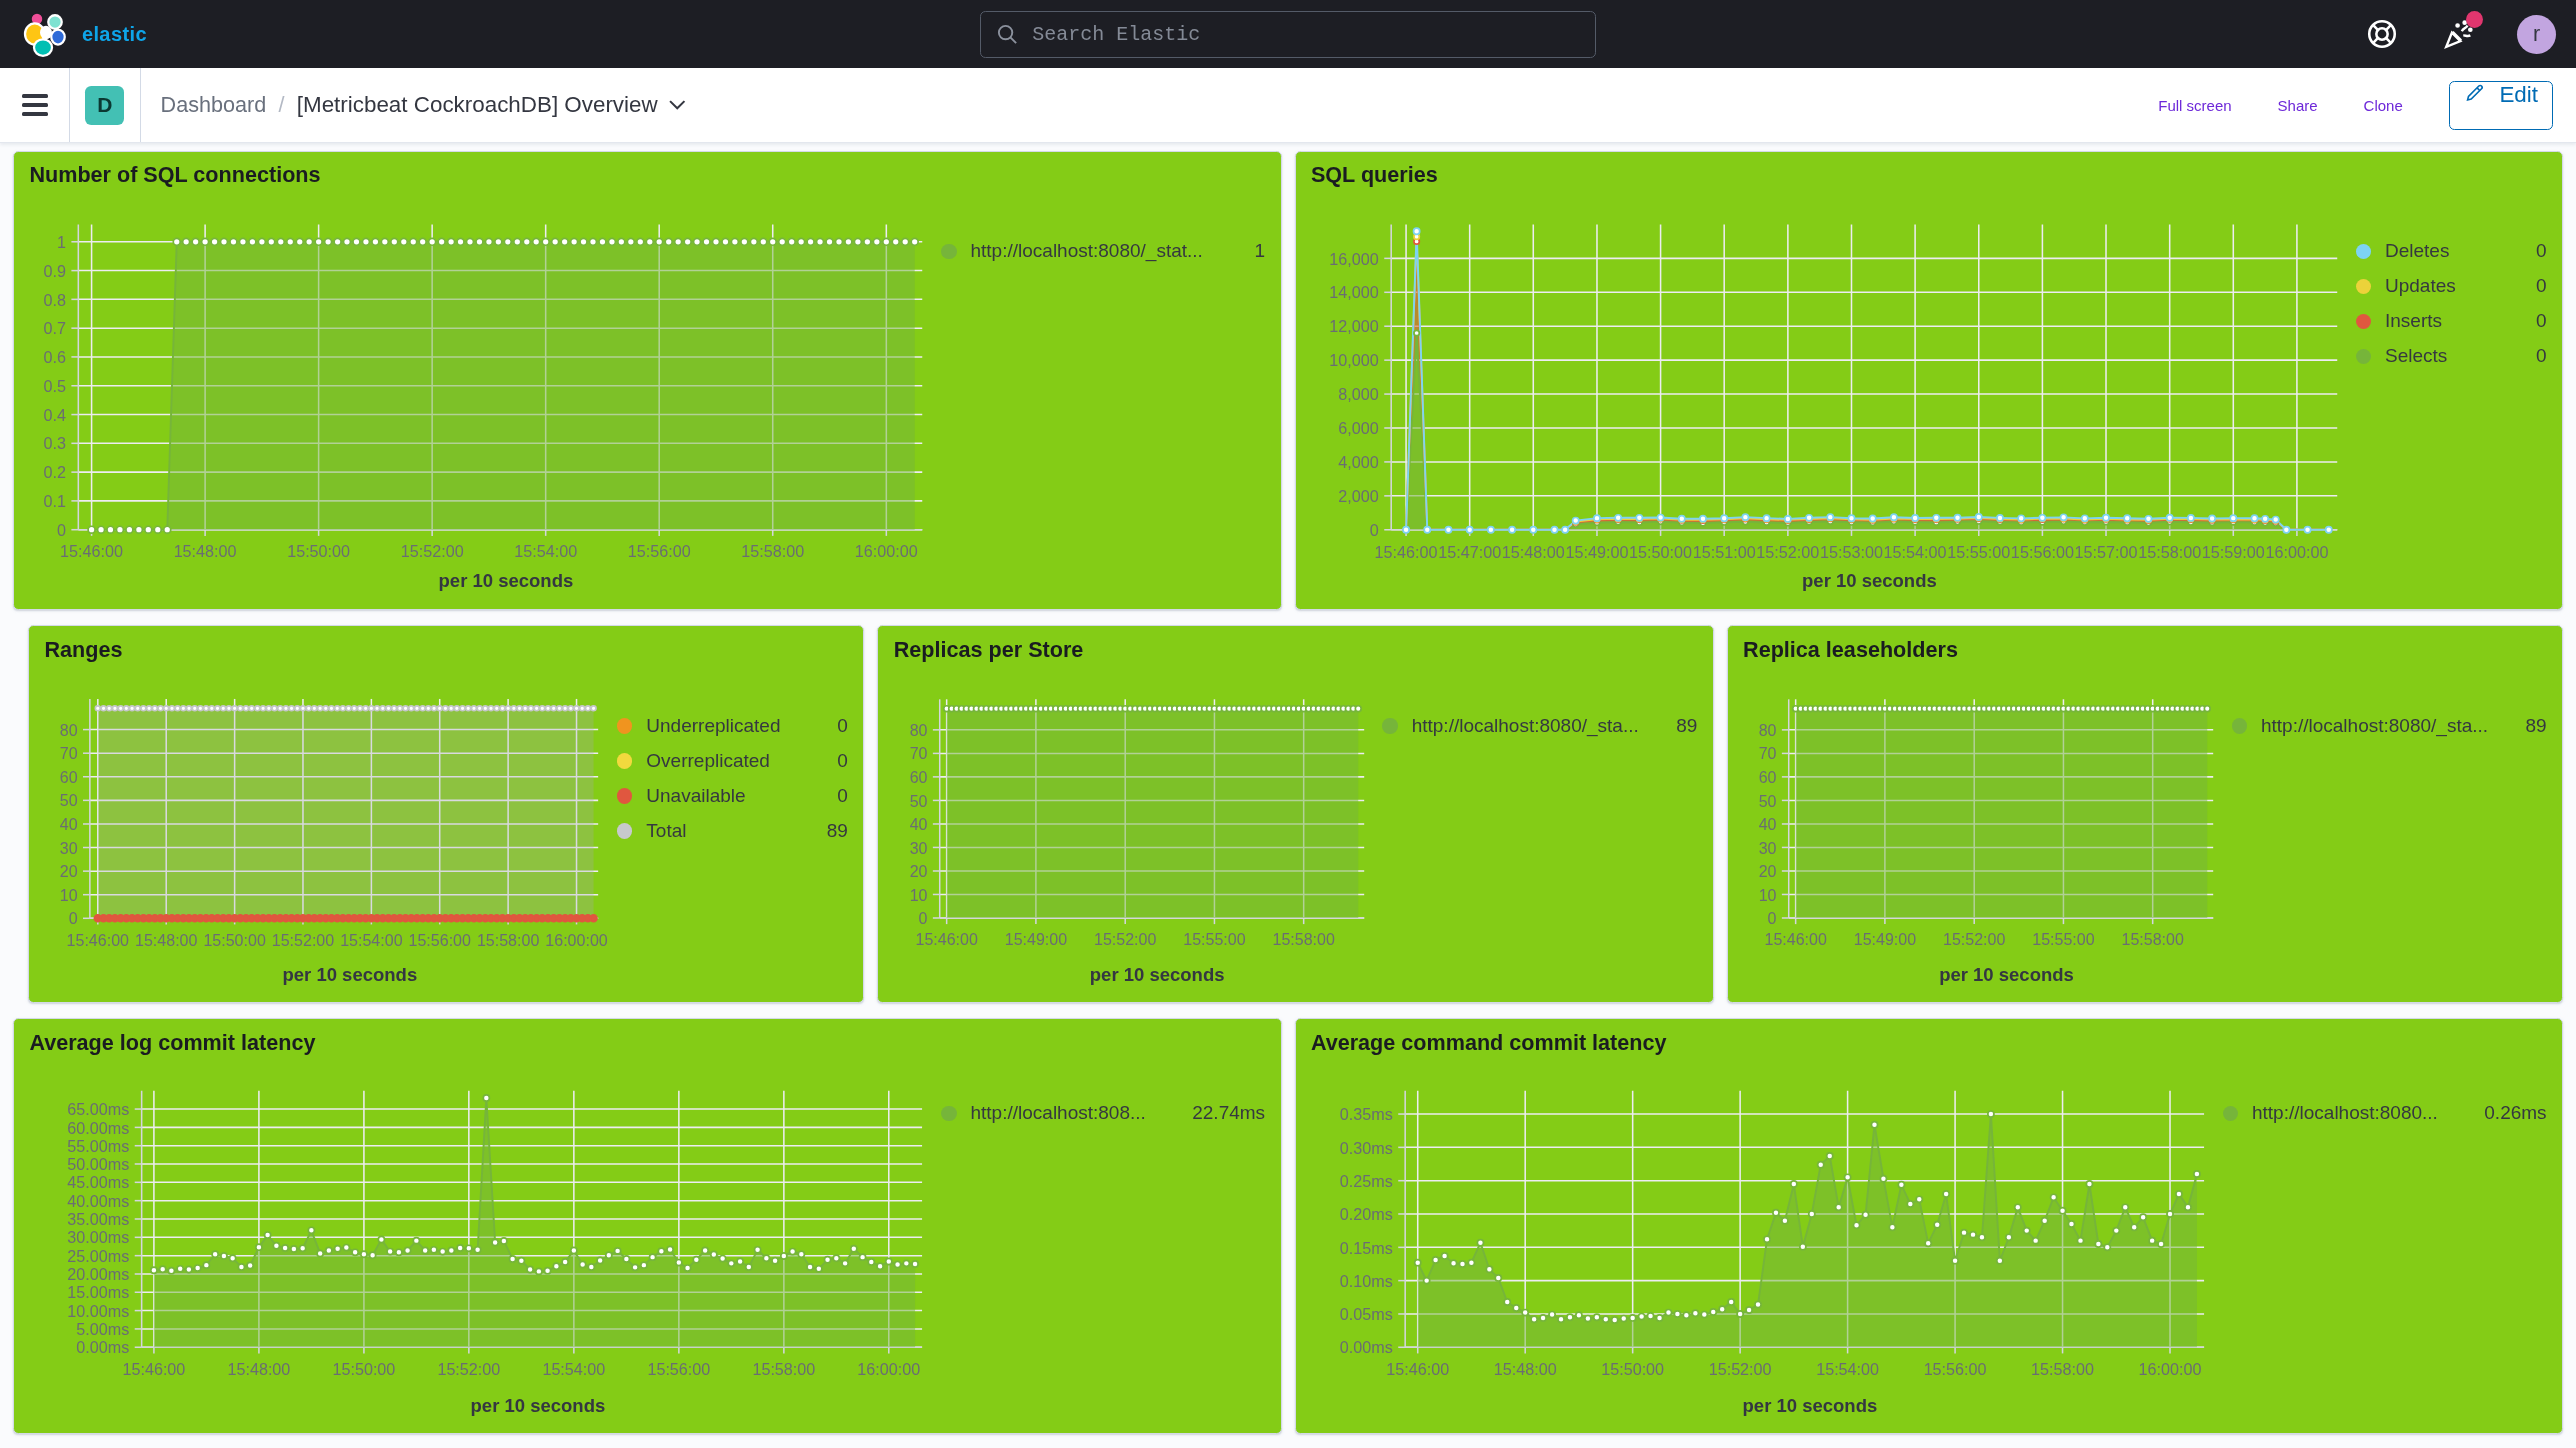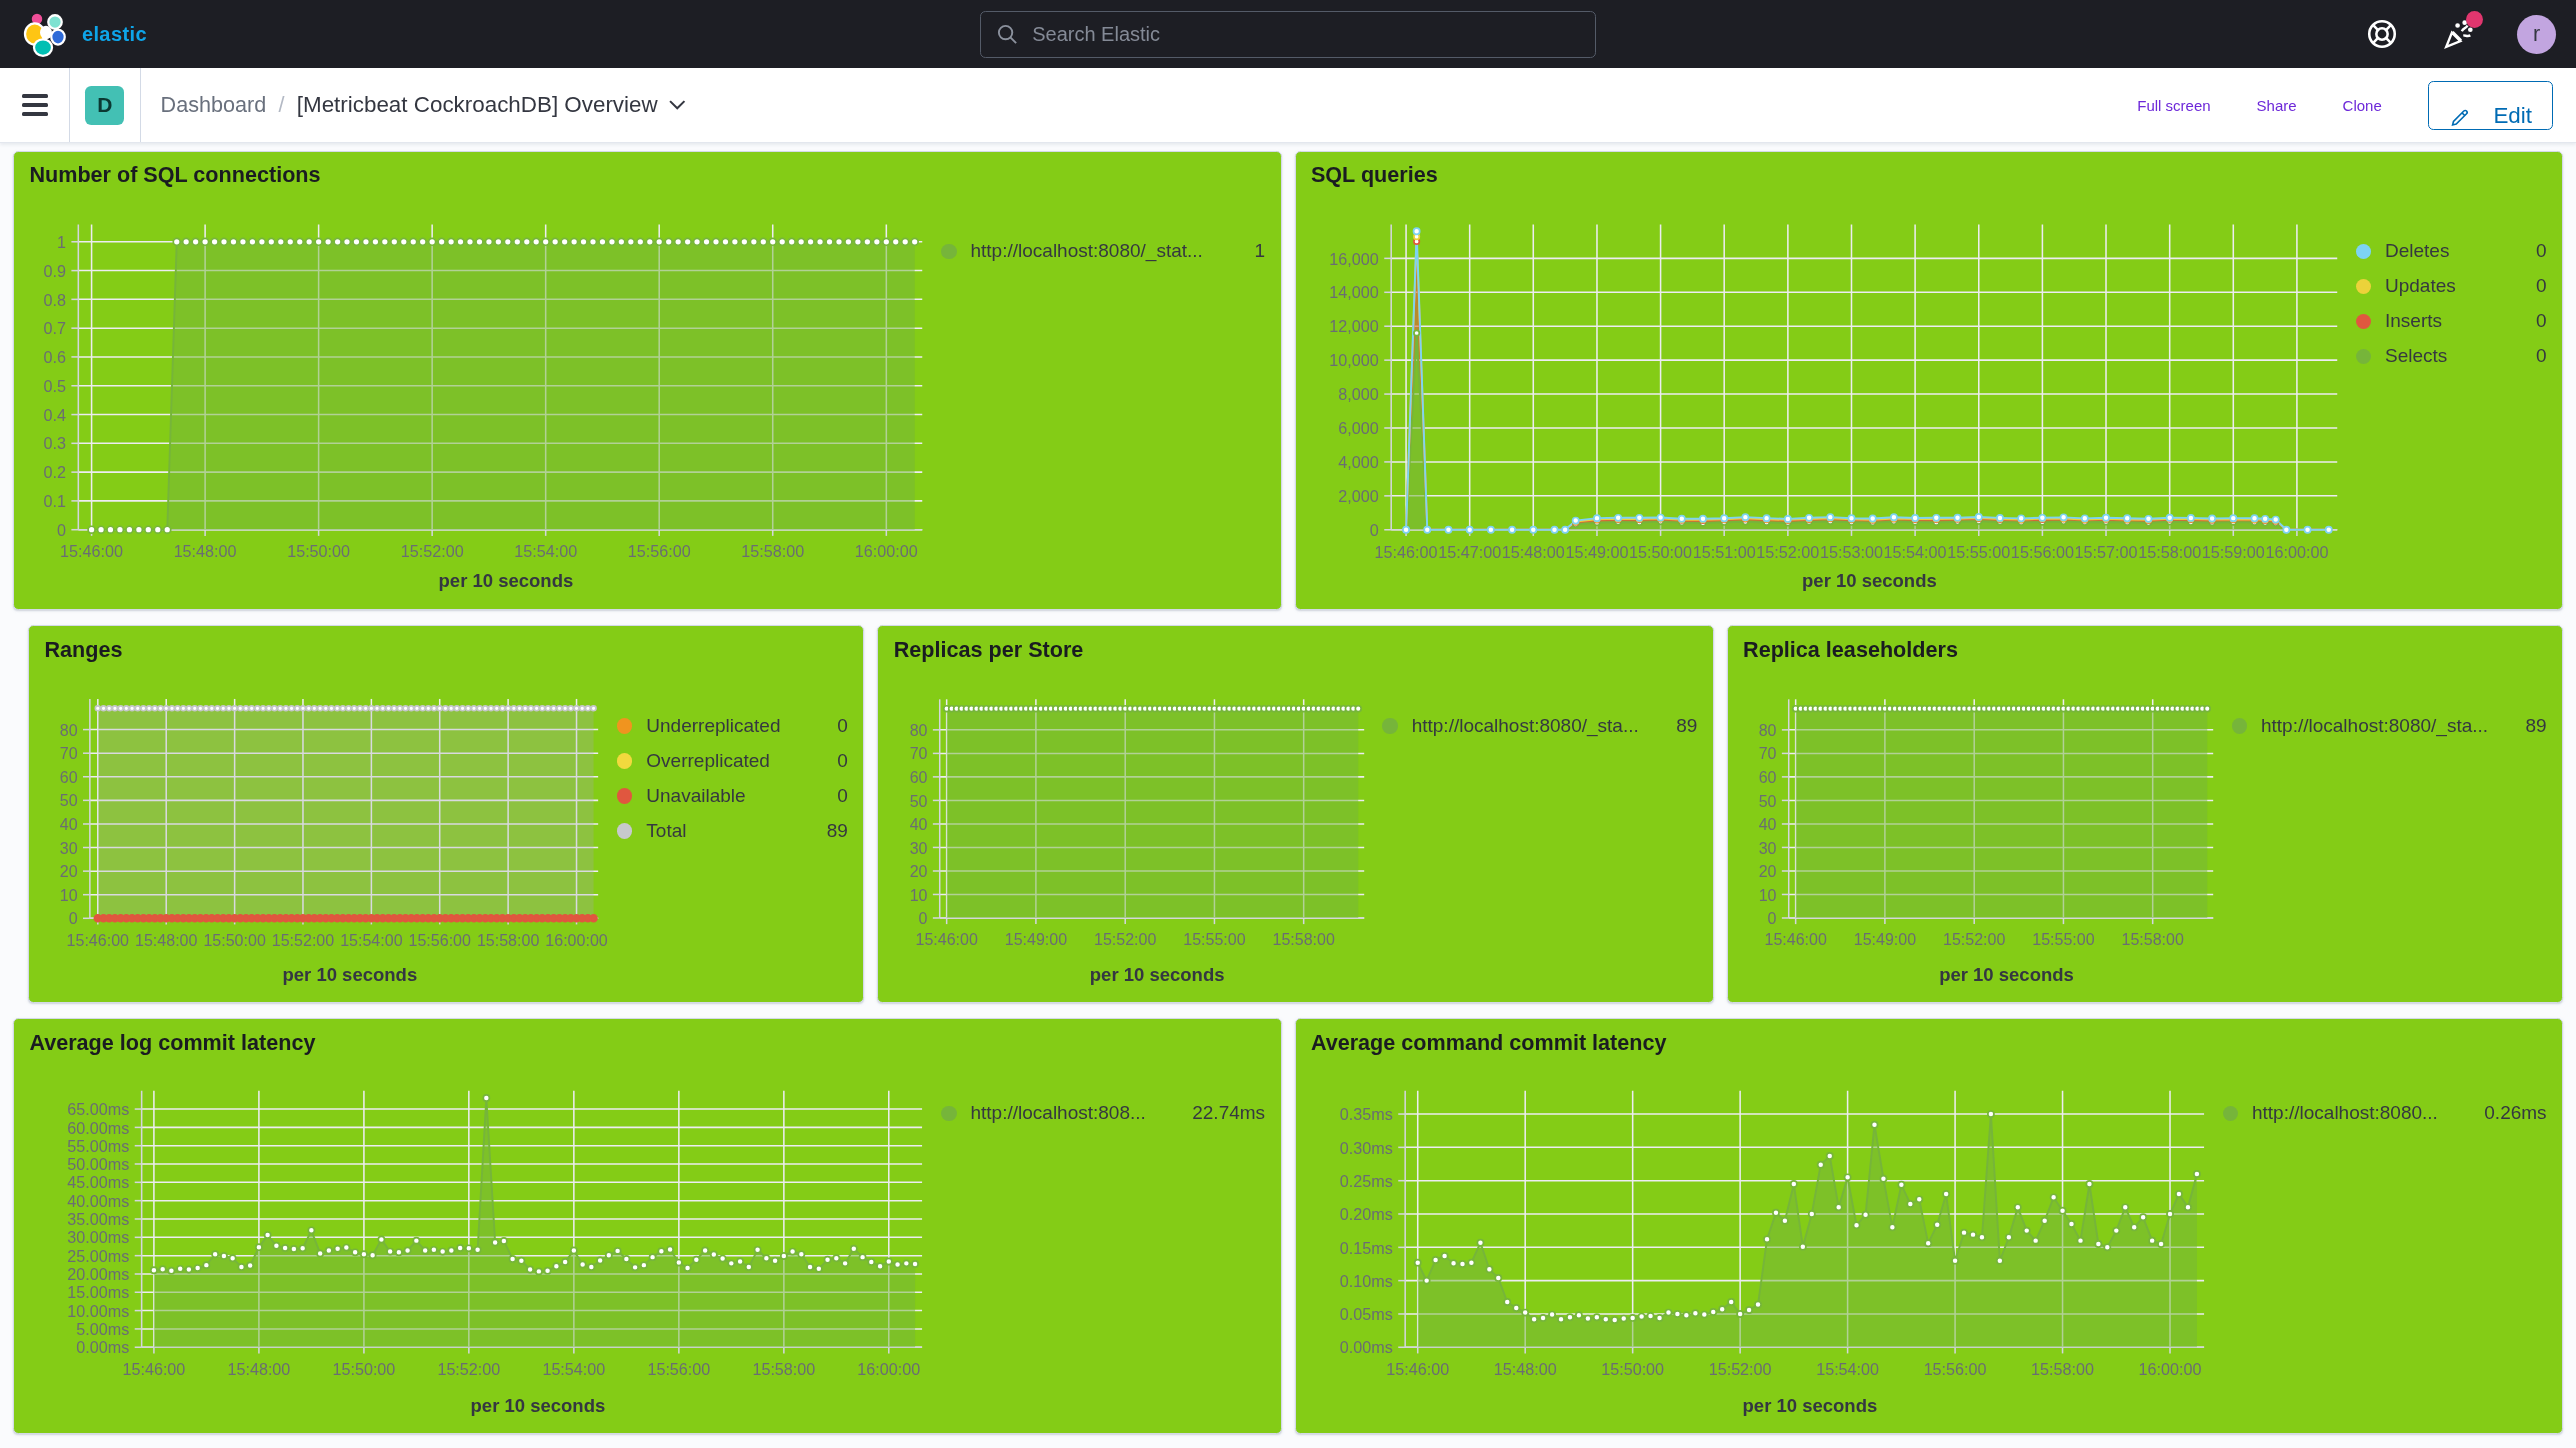--- a/index.html
+++ b/index.html
@@ -5,21 +5,21 @@
   html,body{margin:0;padding:0;background:#fafbfd;font-family:"Liberation Sans",sans-serif;}
   body{width:2576px;height:1448px;overflow:hidden;color:#343741;}
 
   
   .top-header{height:68px;background:#1d1e24;display:flex;align-items:center;position:relative;}
   .logo{display:flex;align-items:center;gap:12.3px;margin-left:21.6px;}
   .logo-text{color:#0ea5e9;font-size:20px;font-weight:600;letter-spacing:0.4px;}
   .search-box{position:absolute;left:50%;transform:translateX(-50%);width:614px;height:45px;
     border:0.8px solid #545b68;border-radius:5.4px;display:flex;align-items:center;background:#1d1e24;}
   .search-box input{background:transparent;border:none;outline:none;color:#fde047;font-size:20px;
-    font-family:Liberation Sans, sans-serif;flex:1;}
+    font-family:Liberation Mono, monospace;flex:1;}
   .search-box input::placeholder{color:#8187922;color:#848a96;}
   .search-icon{margin:0 10.8px 0 15.4px;display:flex;}
   .header-right{position:absolute;right:20px;display:flex;align-items:center;gap:40px;}
   .icon-btn{position:relative;display:flex;align-items:center;justify-content:center;width:37px;height:37px;cursor:pointer;}
   .notif-dot{position:absolute;top:-4.6px;right:-6.2px;width:17px;height:17px;border-radius:50%;background:#e0366e;}
   .avatar{width:39px;height:39px;border-radius:50%;background:#c2a5e0;color:#343741;display:flex;
     align-items:center;justify-content:center;font-size:21.6px;}
 
   
   .toolbar{height:74px;background:#fff;display:flex;align-items:center;border-bottom:0.8px solid #e3e7ee;
@@ -28,22 +28,22 @@
   .hamburger span{height:3.9px;background:#343741;border-radius:1.5px;}
   .vdiv{width:0.8px;height:74px;background:#d3dae6;}
   .dash-badge{width:39px;height:39px;border-radius:6.2px;background:#43c0b4;color:#0b3832;font-weight:700;
     font-size:21px;display:flex;align-items:center;justify-content:center;margin:0 15.4px;}
   .breadcrumb{display:flex;align-items:center;gap:12.3px;margin-left:20px;font-size:21.6px;}
   .crumb-root{color:#69707d;cursor:pointer;}
   .crumb-sep{color:#b3b9c4;}
   .crumb-title{color:#343741;font-size:22.4px;display:flex;align-items:center;gap:10.8px;cursor:pointer;}
   .toolbar-actions{position:absolute;right:23px;display:flex;align-items:center;gap:46px;}
   .tb-link{color:#6d28d9;font-size:15px;cursor:pointer;}
-  .edit-btn{display:flex;align-items:flex-end;gap:23px;border:0.8px solid #006bb4;border-radius:5.4px;
-    color:#006bb4;font-size:22.4px;height:49px;padding:0 20px;cursor:pointer;background:#fff;}
+  .edit-btn{display:flex;align-items:flex-start;gap:14px;border:0.8px solid #006bb4;border-radius:5.4px;
+    color:#006bb4;font-size:22.4px;height:49px;padding:0 14px;cursor:pointer;background:#fff;}
 
   
   .content{padding:7.7px 13px 0 13px;}
   .row{display:flex;gap:13px;margin-bottom:15.4px;}
   .panel{background:#84cc16;border:0.8px solid #d3dae6;border-radius:5.4px;
     box-shadow:0 1.5px 1.5px -0.8px rgba(152,162,179,.3),0 0.8px 3.9px -1.5px rgba(152,162,179,.3);
     padding:10.8px 15.4px;display:flex;flex-direction:column;box-sizing:border-box;flex:1 1 0;min-width:0;}
   .row1{height:459px;} .row2{height:378px;margin-left:15px;} .row3{height:416px;}
   .panel-title{font-size:21.6px;font-weight:700;color:#1a1c21;line-height:26px;cursor:pointer;}
   .panel-body{flex:1;display:flex;margin-top:17px;min-height:0;}

